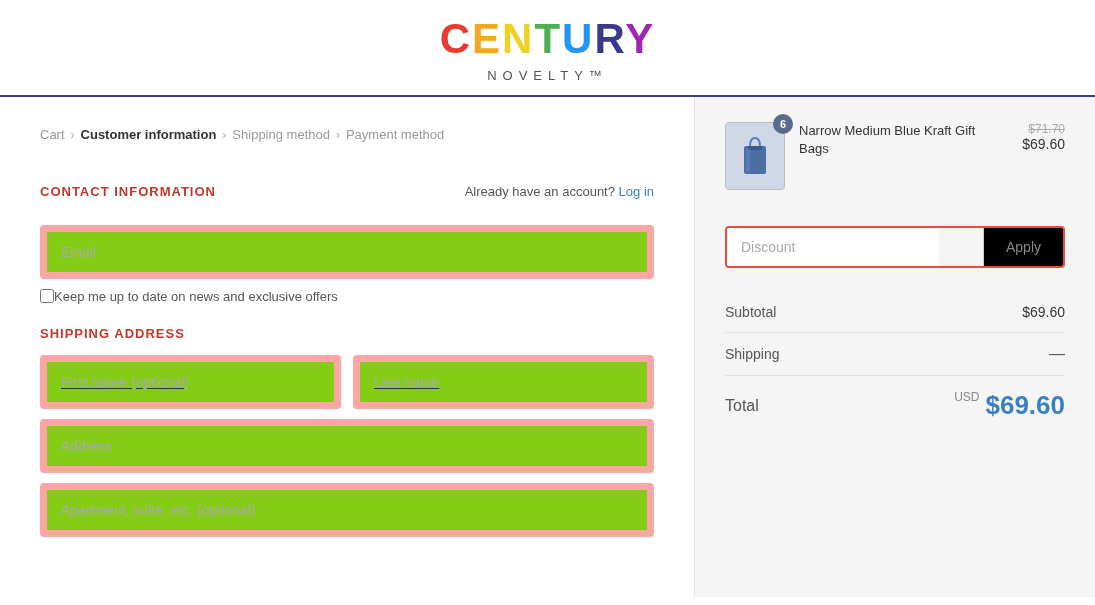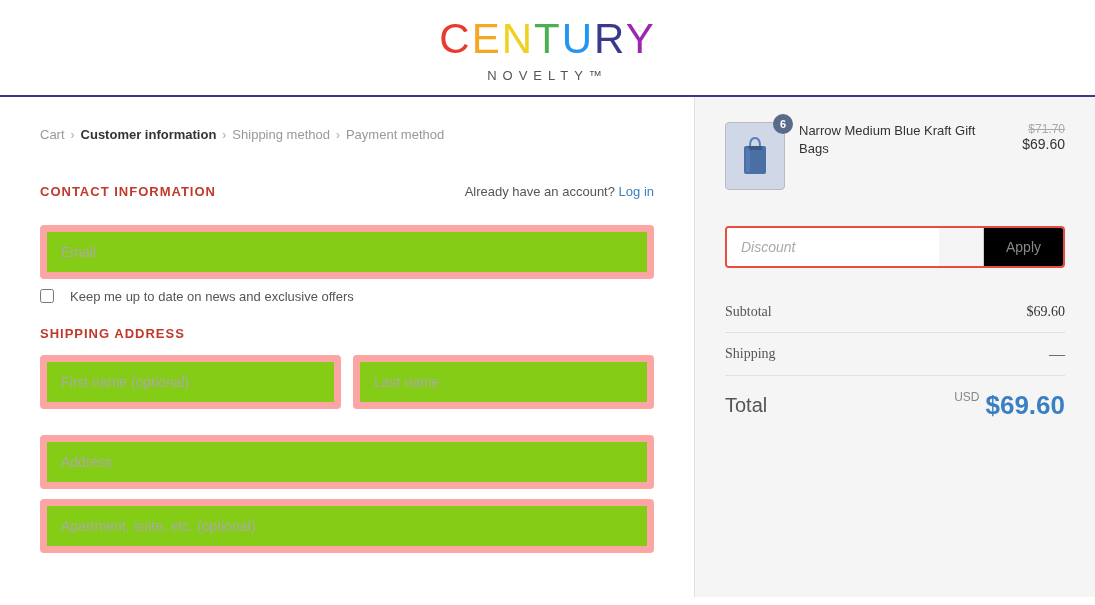--- a/index.html
+++ b/index.html
@@ -6,21 +6,21 @@
     body { font-family: Arial, sans-serif; font-size: 14px; color: #333; background: #fff; }
 
     
     .header {
       text-align: center;
       padding: 18px 0 12px;
       border-bottom: 2px solid #3a3a8c;
     }
     .logo-century {
       font-size: 42px;
-      font-weight: 400;
+      font-weight: 700;
       letter-spacing: 2px;
       line-height: 1;
     }
     .logo-novelty {
       font-size: 13px;
       letter-spacing: 6px;
       color: #555;
       margin-top: 8px;
     }
 
@@ -100,35 +100,36 @@
       background: #84cc16;
       outline: none;
       margin-bottom: 10px;
     }
     .form-input::placeholder { color: #aaa; }
 
     
     .checkbox-row {
       display: flex;
       align-items: flex-start;
-      gap: 16px;
+      gap: 0;
       font-size: 13px;
       color: #555;
       margin-bottom: 22px;
     }
     .checkbox-row input[type="checkbox"] {
       width: 14px;
       height: 14px;
     }
 
     
     .input-row {
       display: flex;
       gap: 12px;
-      margin-bottom: 26px;
+      margin-bottom: 10px;
+      text-decoration: underline;
     }
     .input-row .form-input {
       margin-bottom: 0;
     }
 
     
     .product-item {
       display: flex;
       align-items: flex-start;
       gap: 14px;
@@ -202,21 +203,20 @@
       margin-bottom: 24px;
     }
     .discount-input {
       flex: 1;
       padding: 11px 14px;
       border: none;
       outline: none;
       font-size: 14px;
       color: #aaa;
       background: #fff;
-      font-style: italic;
     }
     .discount-input::placeholder { color: #aaa; }
     .apply-btn {
       background: #000000;
       border: none;
       padding: 11px 22px;
       font-size: 14px;
       color: #888;
       cursor: pointer;
       font-weight: 500;
@@ -225,35 +225,34 @@
     }
 
     
     .summary-row {
       display: flex;
       justify-content: space-between;
       align-items: center;
       padding: 12px 0;
       border-bottom: 1px solid #e0e0e0;
       font-size: 14px;
-      font-family: Liberation Serif, serif;
     }
     .summary-row:last-child { border-bottom: none; }
     .summary-label { color: #555; }
     .summary-value { color: #333; }
     .summary-dash { color: #555; font-size: 16px; }
 
     .total-row {
       display: flex;
       justify-content: space-between;
       align-items: center;
       padding: 14px 0 0;
       font-size: 14px;
     }
-    .total-label { color: #555; font-size: 20px; }
+    .total-label { color: #555; font-size: 16px; }
     .total-value-wrap { display: flex; align-items: flex-start; gap: 6px; }
     .total-usd { font-size: 12px; color: #888; }
     .total-amount { font-size: 26px; color: #3a7fc1; font-weight: 700; }
   </style>
 </head>
 <body>
 
 <div class="header">
   <div class="logo-century">
     <span style="color:#e63b2e">C</span><span style="color:#f5a623">E</span><span style="color:#f0d020">N</span><span style="color:#4caf50">T</span><span style="color:#2196f3">U</span><span style="color:#3a3a8c">R</span><span style="color:#9c27b0">Y</span>

